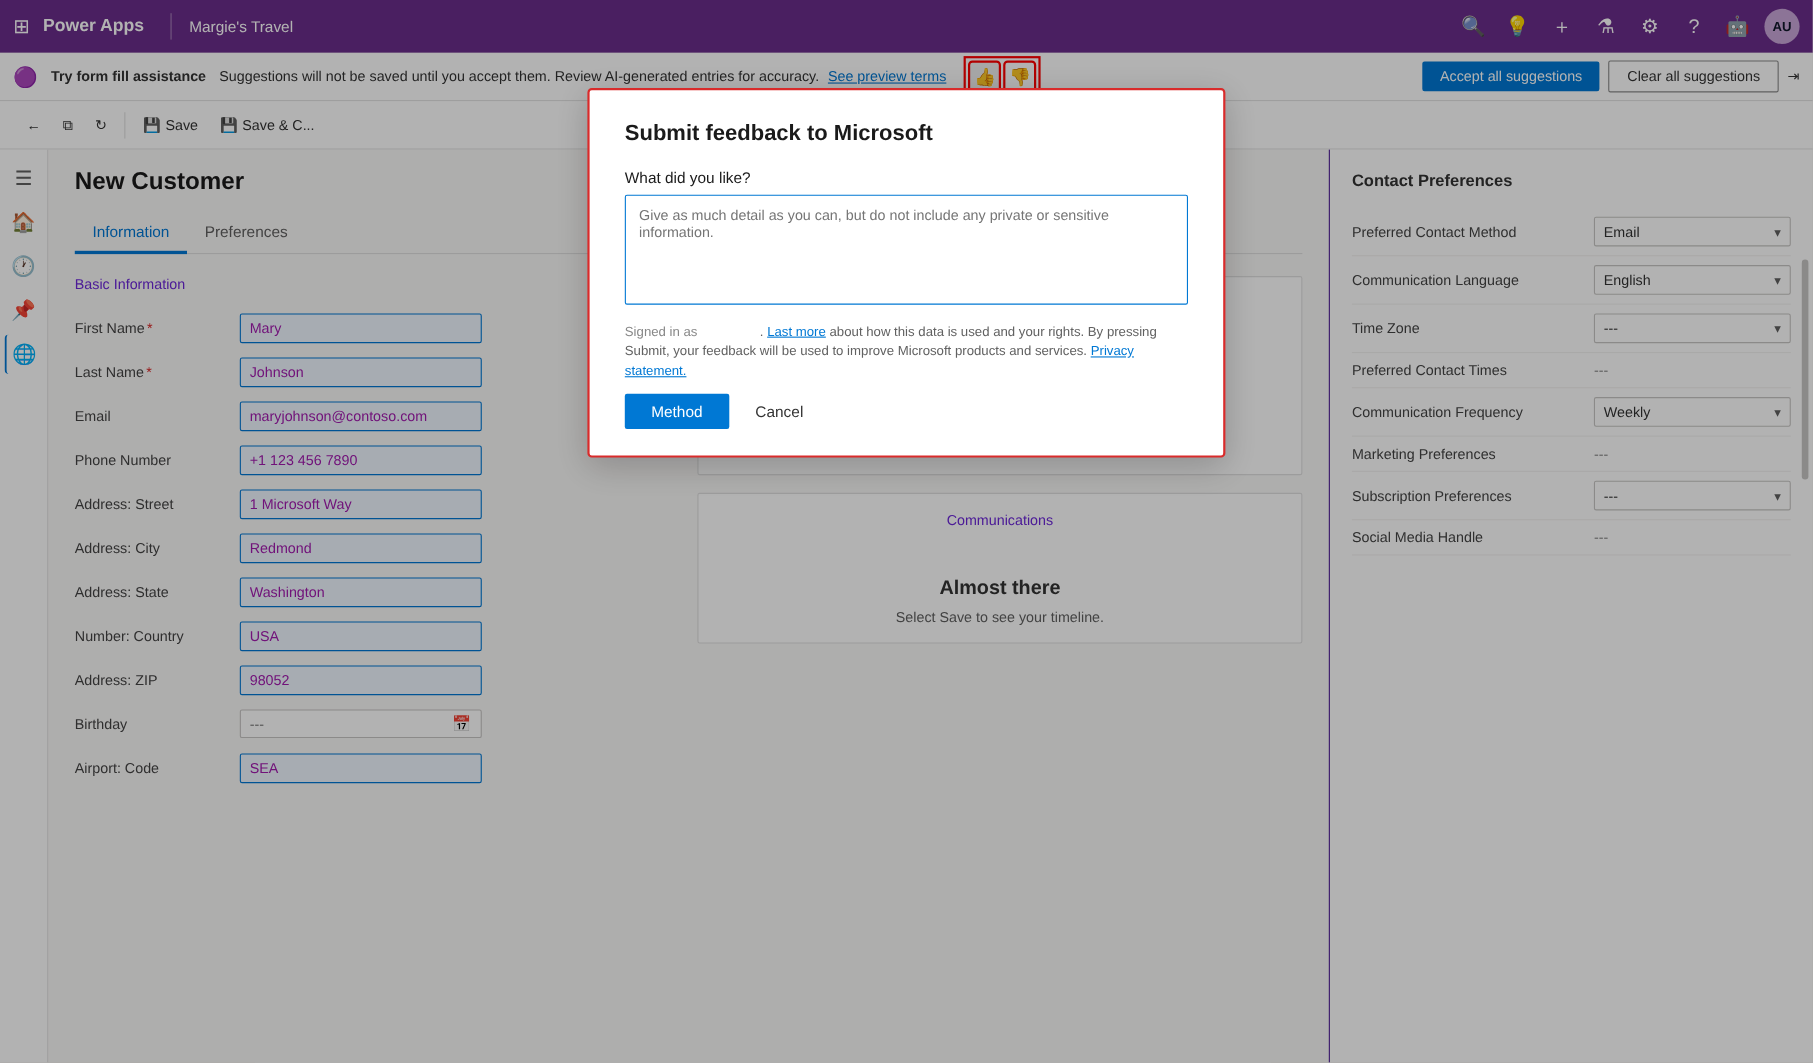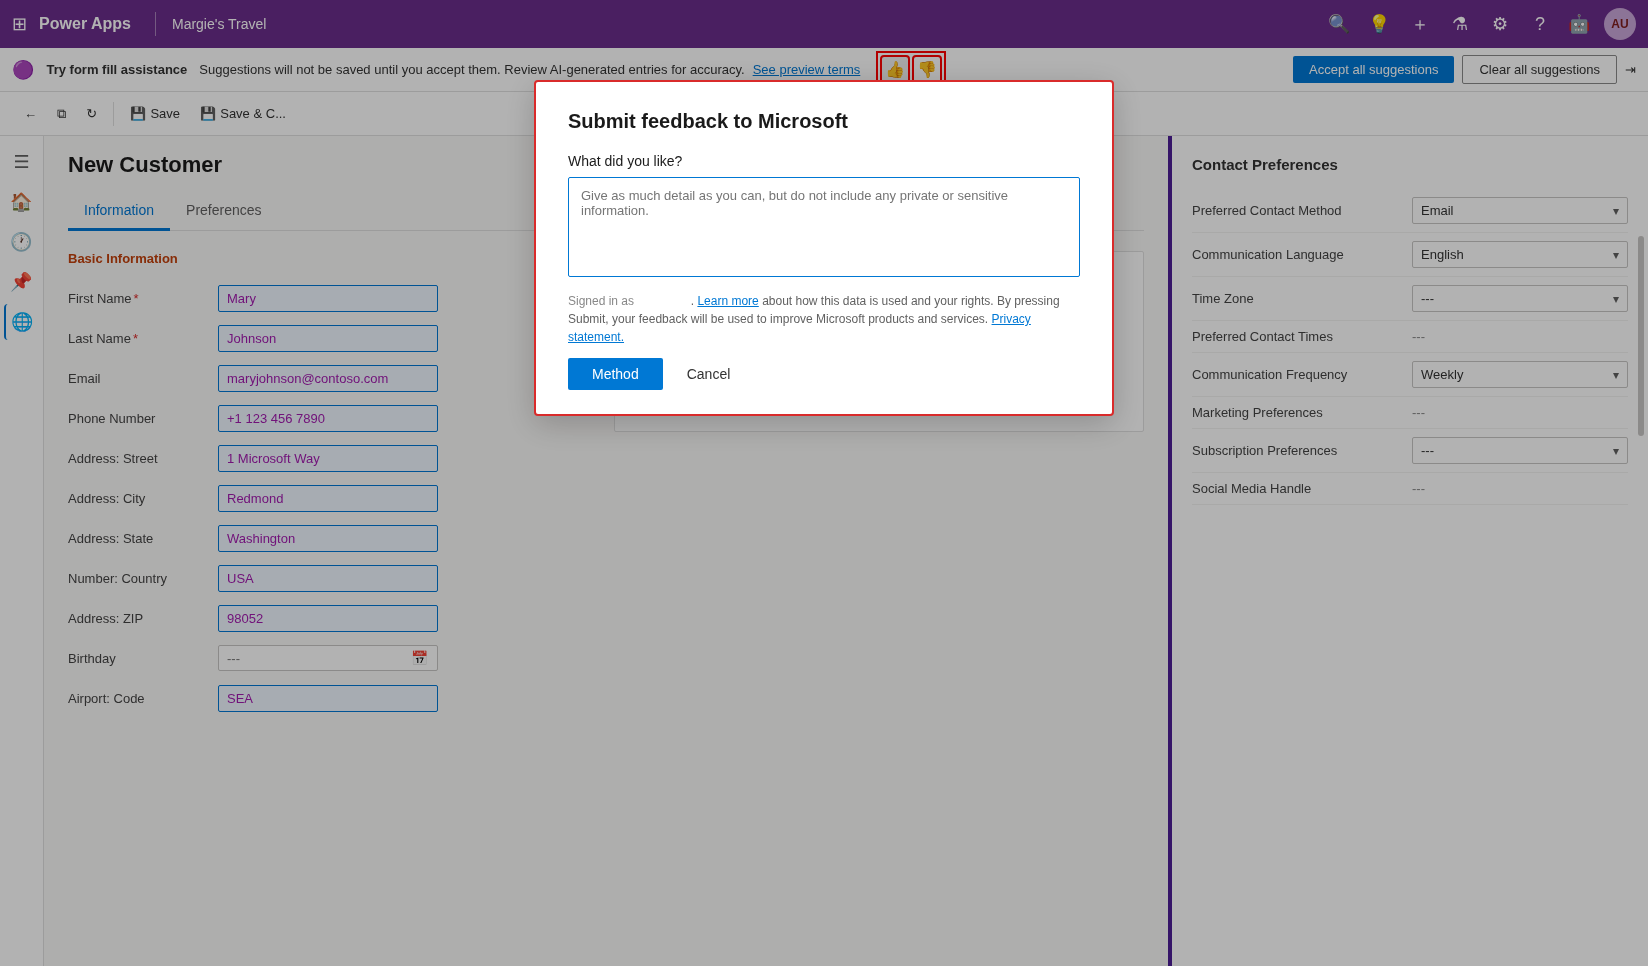--- a/index.html
+++ b/index.html
@@ -14,21 +14,21 @@
       padding: 0 12px;
       gap: 8px;
       color: white;
     }
     .top-nav .grid-icon { font-size: 18px; margin-right: 4px; cursor: pointer; }
     .top-nav .app-name { font-weight: 600; font-size: 16px; margin-right: 8px; }
     .top-nav .divider { width: 1px; height: 24px; background: rgba(255,255,255,0.4); margin: 0 8px; }
     .top-nav .env-name { font-size: 14px; }
     .top-nav .spacer { flex: 1; }
     .top-nav .nav-icon { width: 32px; height: 32px; display: flex; align-items: center; justify-content: center; font-size: 18px; cursor: pointer; color: white; border-radius: 4px; }
-    .top-nav .avatar { width: 32px; height: 32px; background: #c9a6d8; border-radius: 50%; display: flex; align-items: center; justify-content: center; font-size: 12px; font-weight: 600; color: #7f1d1d; cursor: pointer; }
+    .top-nav .avatar { width: 32px; height: 32px; background: #c9a6d8; border-radius: 50%; display: flex; align-items: center; justify-content: center; font-size: 12px; font-weight: 600; color: #0f172a; cursor: pointer; }
 
     
     .suggestion-bar {
       background: white;
       border-bottom: 1px solid #e0e0e0;
       height: 44px;
       display: flex;
       align-items: center;
       padding: 0 12px;
       gap: 8px;
@@ -149,22 +149,22 @@
     }
     .tab.active {
       color: #0078d4;
       border-bottom-color: #0078d4;
       font-weight: 500;
     }
 
     
     .section-title {
       font-size: 13px;
-      font-weight: 700;
-      color: #c2410c;
+      font-weight: 400;
+      color: #6d28d9;
       margin-bottom: 12px;
     }
 
     .form-row {
       display: flex;
       align-items: center;
       padding: 6px 0;
       min-height: 40px;
     }
 
@@ -205,23 +205,23 @@
     .date-input-wrap input {
       border: none;
       outline: none;
       font-size: 13px;
       flex: 1;
     }
     .calendar-icon { color: #616161; cursor: pointer; }
 
     
     .right-panel {
-      width: 480px;
-      background: white;
-      border-left: 4px solid #4c1d95;
+      width: 440px;
+      background: white;
+      border-left: 1px solid #4c1d95;
       padding: 20px;
       overflow-y: auto;
     }
 
     .contact-pref-title {
       font-size: 15px;
       font-weight: 600;
       margin-bottom: 16px;
     }
 
@@ -528,20 +528,26 @@
             <div class="form-label" style="font-size:12px;">Emergency Contact: Phone<br>Number</div>
             <input class="form-input highlight" value="+1 000 000 0000" style="">
           </div>
 
           <div class="form-row">
             <div class="form-label" style="font-size:12px;">Emergency Contact: Email</div>
             <input class="form-input highlight" value="sarah@contoso.com" style="">
           </div>
         </div>
 
+        <div class="communications-section">
+          <div class="section-title">Communications</div>
+          <br><br>
+          <div class="almost-there">Almost there</div>
+          <div class="timeline-hint">Select Save to see your timeline.</div>
+        </div>
       </div>
     </div>
   </div>
 
   <div class="right-panel" style="position:relative;">
     <div class="contact-pref-title">Contact Preferences</div>
 
     <div class="pref-row">
       <div class="pref-label">Preferred Contact Method</div>
       <div class="pref-dropdown">
@@ -600,20 +606,20 @@
     <div style="position:absolute;right:4px;top:100px;width:6px;height:200px;background:#c8c6c4;border-radius:3px;"></div>
   </div>
 </div>
 
 <div class="modal-overlay">
   <div class="modal">
     <div class="modal-title">Submit feedback to Microsoft</div>
     <div class="modal-question">What did you like?</div>
     <textarea class="modal-textarea" placeholder="Give as much detail as you can, but do not include any private or sensitive information." style=""></textarea>
     <div class="modal-footer-text">
-      <span class="signed-in">Signed in as</span>&nbsp;&nbsp;&nbsp;&nbsp;&nbsp;&nbsp;&nbsp;&nbsp;&nbsp;&nbsp;&nbsp;&nbsp;&nbsp;&nbsp;&nbsp;&nbsp;&nbsp;. <a>Learn more</a>&nbsp;<span>about how this data is used and your rights. By pressing Submit, your feedback will be used to improve Microsoft products and services.</span>&nbsp;<a>Privacy statement.</a>
+      <span class="signed-in">Signed in as</span>&nbsp;&nbsp;&nbsp;&nbsp;&nbsp;&nbsp;&nbsp;&nbsp;&nbsp;&nbsp;&nbsp;&nbsp;&nbsp;&nbsp;&nbsp;&nbsp;&nbsp;. <a>Last more</a>&nbsp;<span>about how this data is used and your rights. By pressing Submit, your feedback will be used to improve Microsoft products and services.</span>&nbsp;<a>Privacy statement.</a>
     </div>
     <div class="modal-buttons">
       <button class="btn-submit">Method</button>
       <button class="btn-cancel">Cancel</button>
     </div>
   </div>
 </div>
 
 </body></html>

